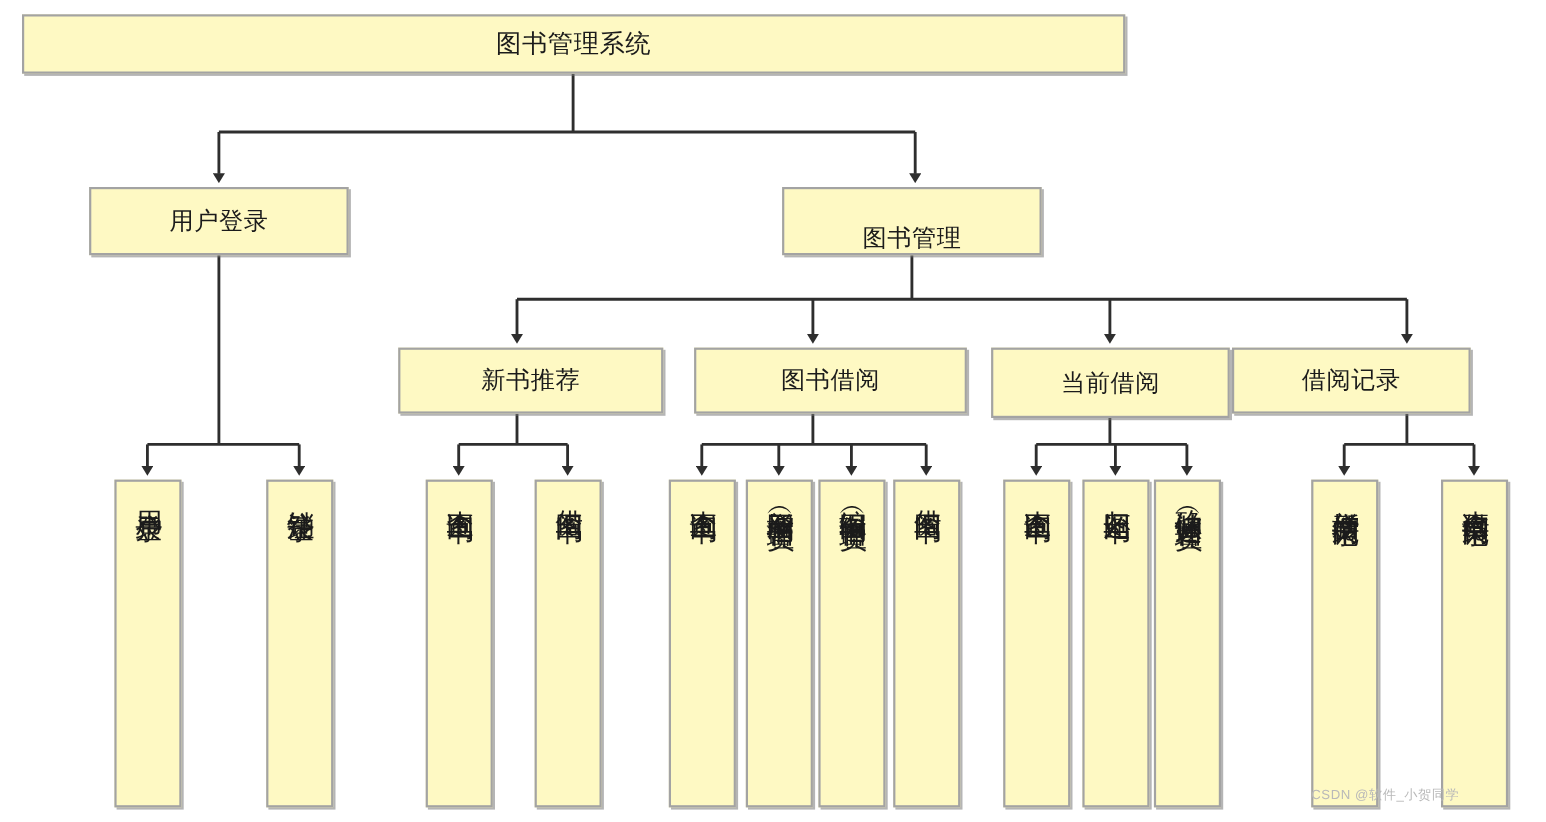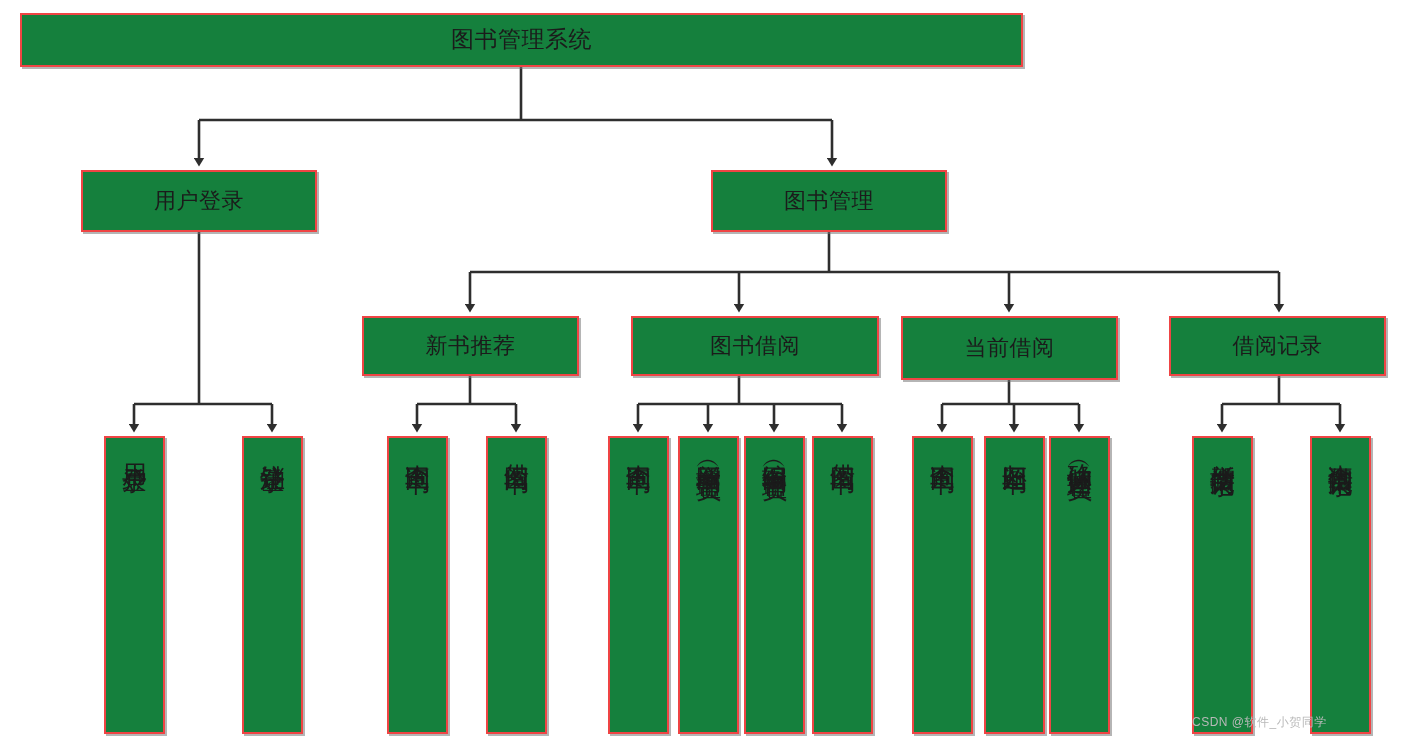--- a/index.html
+++ b/index.html
@@ -21,22 +21,22 @@
     position: absolute;
     left: 0;
     top: 0;
     width: 1405px;
     height: 747px;
     pointer-events: none;
   }
   .node {
     position: absolute;
     box-sizing: border-box;
-    background: #15803d;
-    border: 2px solid #ef4444;
+    background: #fef9c3;
+    border: 2px solid #a3a3a3;
     box-shadow: 2px 2px 0 rgba(120,120,120,0.55);
     display: flex;
     align-items: center;
     justify-content: center;
     color: #1b1b1b;
     z-index: 2;
   }
   .node .label {
     display: block;
     text-align: center;
@@ -127,34 +127,34 @@
     </g>
   </svg>
 
   <div class="node horiz root" style="left:20px; top:13px; width:1003px; height:54px;">
     <span class="label">图书管理系统</span>
   </div>
 
   <div class="node horiz" style="left:81px; top:170px; width:236px; height:62px;">
     <span class="label">用户登录</span>
   </div>
-  <div class="node horiz" style="left:711px; top:170px; width:236px; height:62px;">
+  <div class="node horiz" style="left:711px; top:170px; width:236px; height:62px;align-items:flex-end;">
     <span class="label">图书管理</span>
   </div>
 
-  <div class="node horiz" style="left:362px; top:316px; width:217px; height:60px;">
+  <div class="node horiz" style="left:362px; top:316px; width:241px; height:60px;">
     <span class="label">新书推荐</span>
   </div>
   <div class="node horiz" style="left:631px; top:316px; width:248px; height:60px;">
     <span class="label">图书借阅</span>
   </div>
   <div class="node horiz" style="left:901px; top:316px; width:217px; height:64px;">
     <span class="label">当前借阅</span>
   </div>
-  <div class="node horiz" style="left:1169px; top:316px; width:217px; height:60px;">
+  <div class="node horiz" style="left:1120px; top:316px; width:217px; height:60px;">
     <span class="label">借阅记录</span>
   </div>
 
   <div class="node vert" style="left:104px; top:436px; width:61px; height:298px;">
     <span class="label">用户登录</span>
   </div>
   <div class="node vert" style="left:242px; top:436px; width:61px; height:298px;">
     <span class="label">注销登录</span>
   </div>
 

